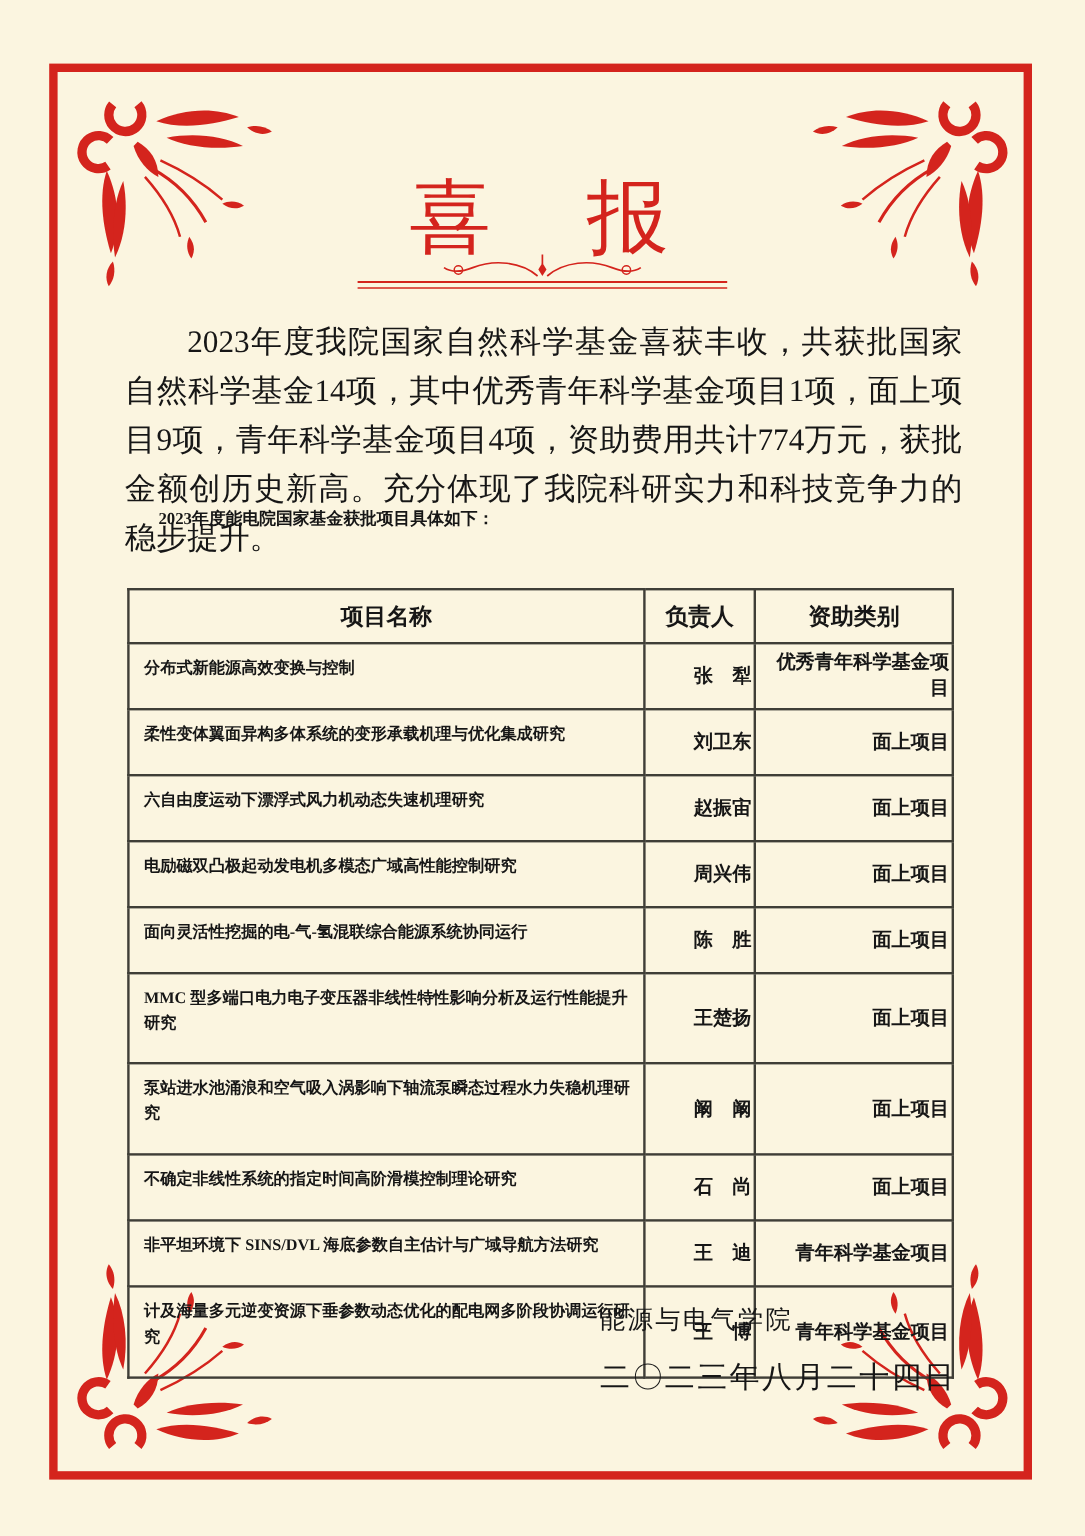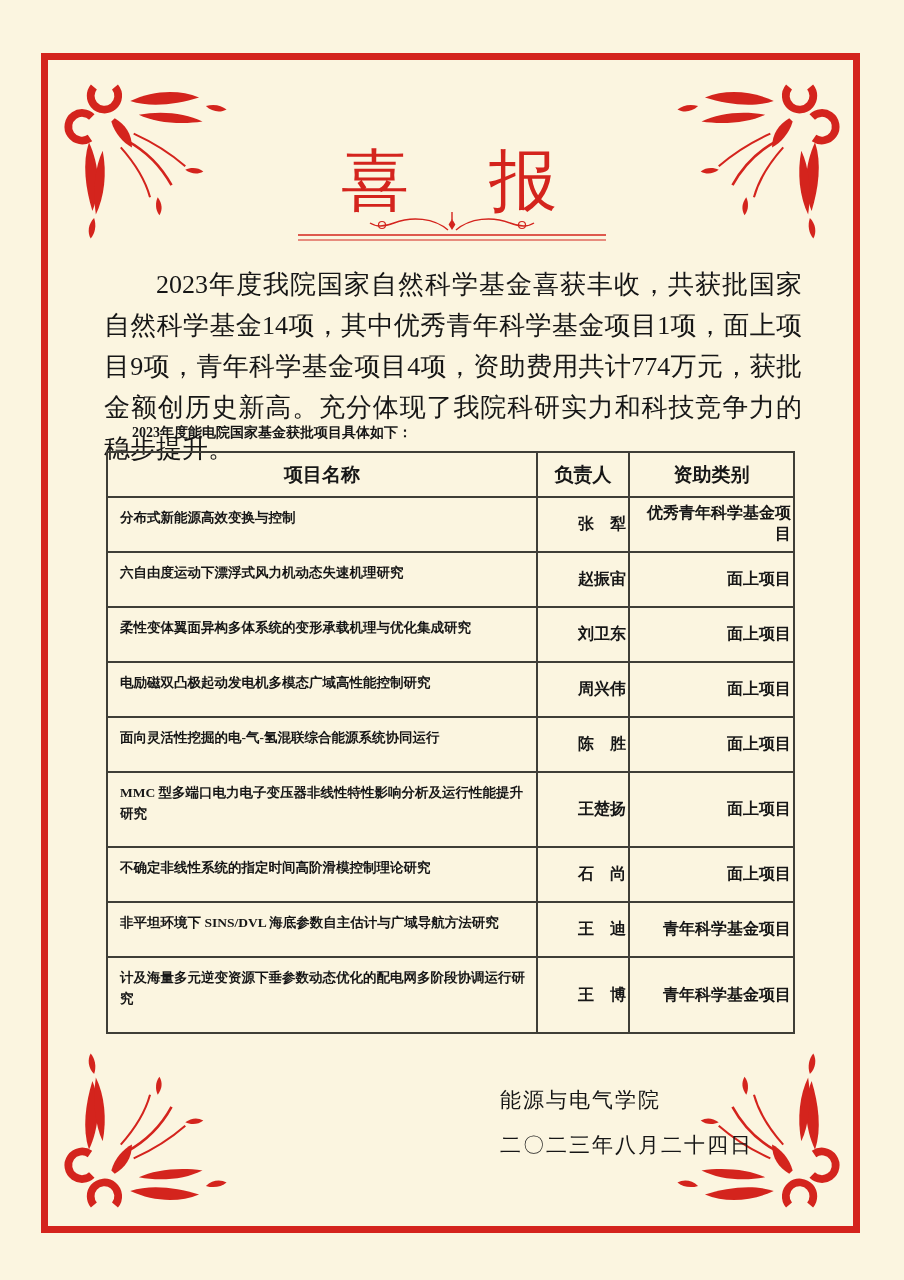--- a/index.html
+++ b/index.html
@@ -41,21 +41,21 @@
   .intro{
     position:absolute;left:104px;top:264px;width:698px;
     font-size:26px;line-height:41px;font-weight:normal;
     text-indent:2em;text-align:justify;
   }
   .lead-in{
     position:absolute;left:104px;top:424px;width:698px;
     font-size:14px;font-weight:bold;text-indent:2em;
   }
   table.projects{
-    position:absolute;left:106px;top:451px;width:689px;
+    position:absolute;left:106px;top:490px;width:689px;
     border-collapse:collapse;table-layout:fixed;
     background:transparent;
   }
   table.projects th,table.projects td{
     border:2px solid var(--table-border);
     font-weight:bold;vertical-align:middle;
   }
   table.projects th{
     font-size:19px;height:45px;text-align:center;font-weight:bold;
   }
@@ -66,21 +66,21 @@
     font-size:13.5px;text-align:left;padding:10px 4px 22px 12px;line-height:1.55;
   }
   td.lead,td.category{
     font-size:16px;text-align:right;padding:4px 2px;
   }
   .signature-block{
     position:absolute;left:500px;top:1086px;width:354px;
     text-align:left;font-weight:normal;
   }
   .signature{font-size:21px;letter-spacing:2px;}
-  .date{font-size:21px;margin-top:17px;letter-spacing:2px;}
+  .date{font-size:25px;margin-top:17px;letter-spacing:2px;}
   .defs{position:absolute;width:0;height:0;overflow:hidden;}
 </style>
 </head>
 <body>
 
 <svg class="defs" xmlns="http://www.w3.org/2000/svg" aria-hidden="true">
   <symbol id="corner-flourish" viewBox="0 0 200 200">
     <g fill="none" stroke="currentColor">
       <circle cx="54" cy="30" r="16" stroke-width="9" stroke-dasharray="72 29" transform="rotate(-40 54 30)"></circle>
       <circle cx="28" cy="66" r="16" stroke-width="9" stroke-dasharray="72 29" transform="rotate(55 28 66)"></circle>
@@ -166,42 +166,47 @@
         <th>资助类别</th>
       </tr>
     </thead>
     <tbody>
         <tr>
       <td class="project">分布式新能源高效变换与控制</td>
       <td class="lead">张　犁</td>
       <td class="category">优秀青年科学基金项目</td>
     </tr>
         <tr>
+      <td class="project">柔性变体翼面异构多体系统的变形承载机理与优化集成研究</td>
+      <td class="lead">刘卫东</td>
+      <td class="category">面上项目</td>
+    </tr>
+        <tr>
       <td class="project">六自由度运动下漂浮式风力机动态失速机理研究</td>
       <td class="lead">赵振宙</td>
       <td class="category">面上项目</td>
     </tr>
         <tr>
-      <td class="project">柔性变体翼面异构多体系统的变形承载机理与优化集成研究</td>
-      <td class="lead">刘卫东</td>
-      <td class="category">面上项目</td>
-    </tr>
-        <tr>
       <td class="project">电励磁双凸极起动发电机多模态广域高性能控制研究</td>
       <td class="lead">周兴伟</td>
       <td class="category">面上项目</td>
     </tr>
         <tr>
       <td class="project">面向灵活性挖掘的电-气-氢混联综合能源系统协同运行</td>
       <td class="lead">陈　胜</td>
       <td class="category">面上项目</td>
     </tr>
         <tr>
       <td class="project">MMC 型多端口电力电子变压器非线性特性影响分析及运行性能提升研究</td>
       <td class="lead">王楚扬</td>
+      <td class="category">面上项目</td>
+    </tr>
+        <tr>
+      <td class="project">泵站进水池涌浪和空气吸入涡影响下轴流泵瞬态过程水力失稳机理研究</td>
+      <td class="lead">阚　阚</td>
       <td class="category">面上项目</td>
     </tr>
         <tr>
       <td class="project">不确定非线性系统的指定时间高阶滑模控制理论研究</td>
       <td class="lead">石　尚</td>
       <td class="category">面上项目</td>
     </tr>
         <tr>
       <td class="project">非平坦环境下 SINS/DVL 海底参数自主估计与广域导航方法研究</td>
       <td class="lead">王　迪</td>

